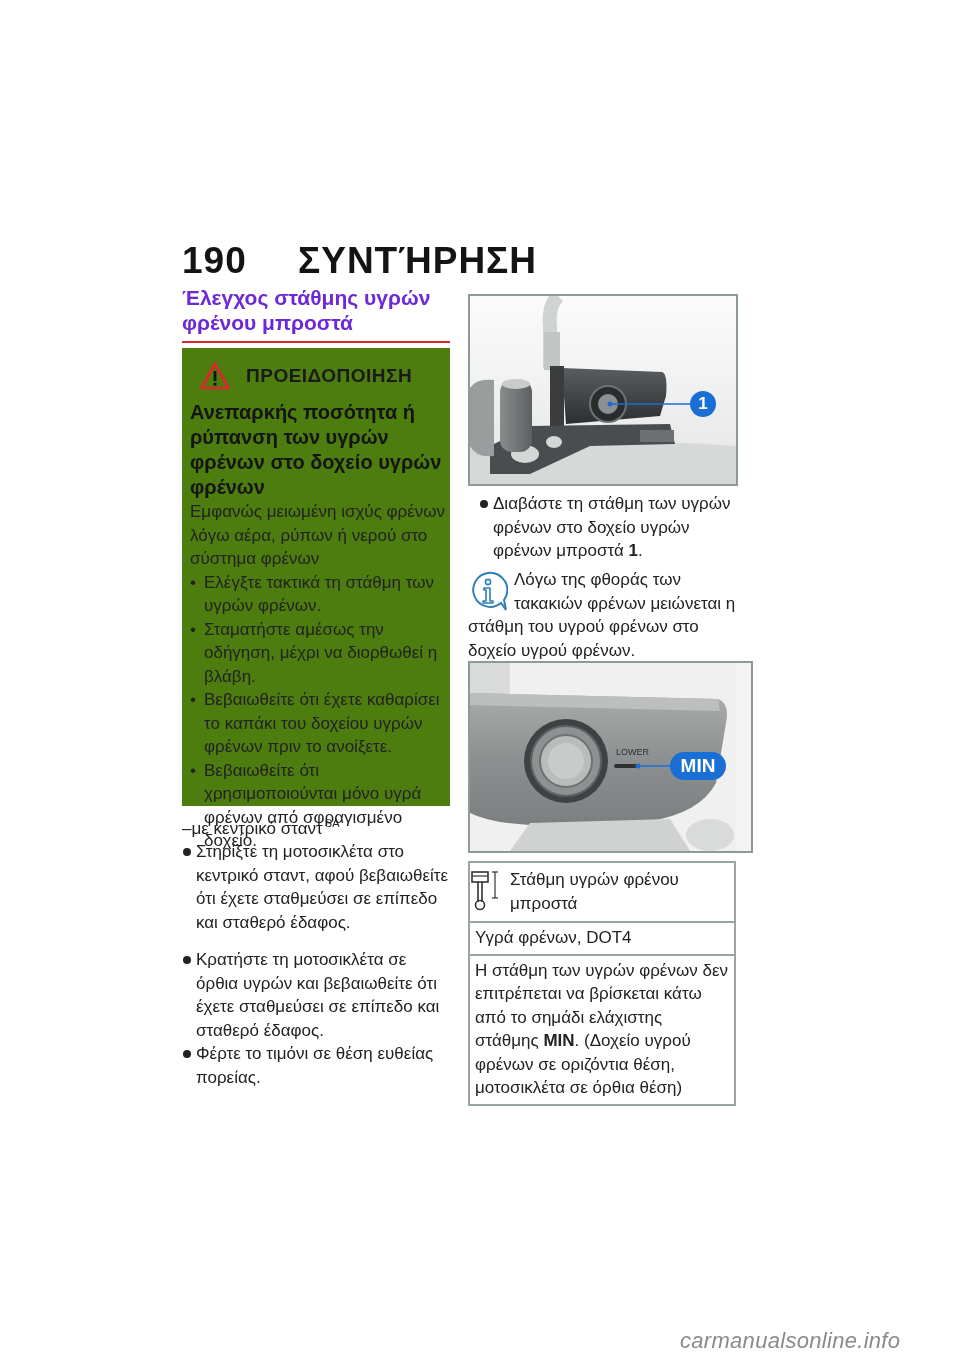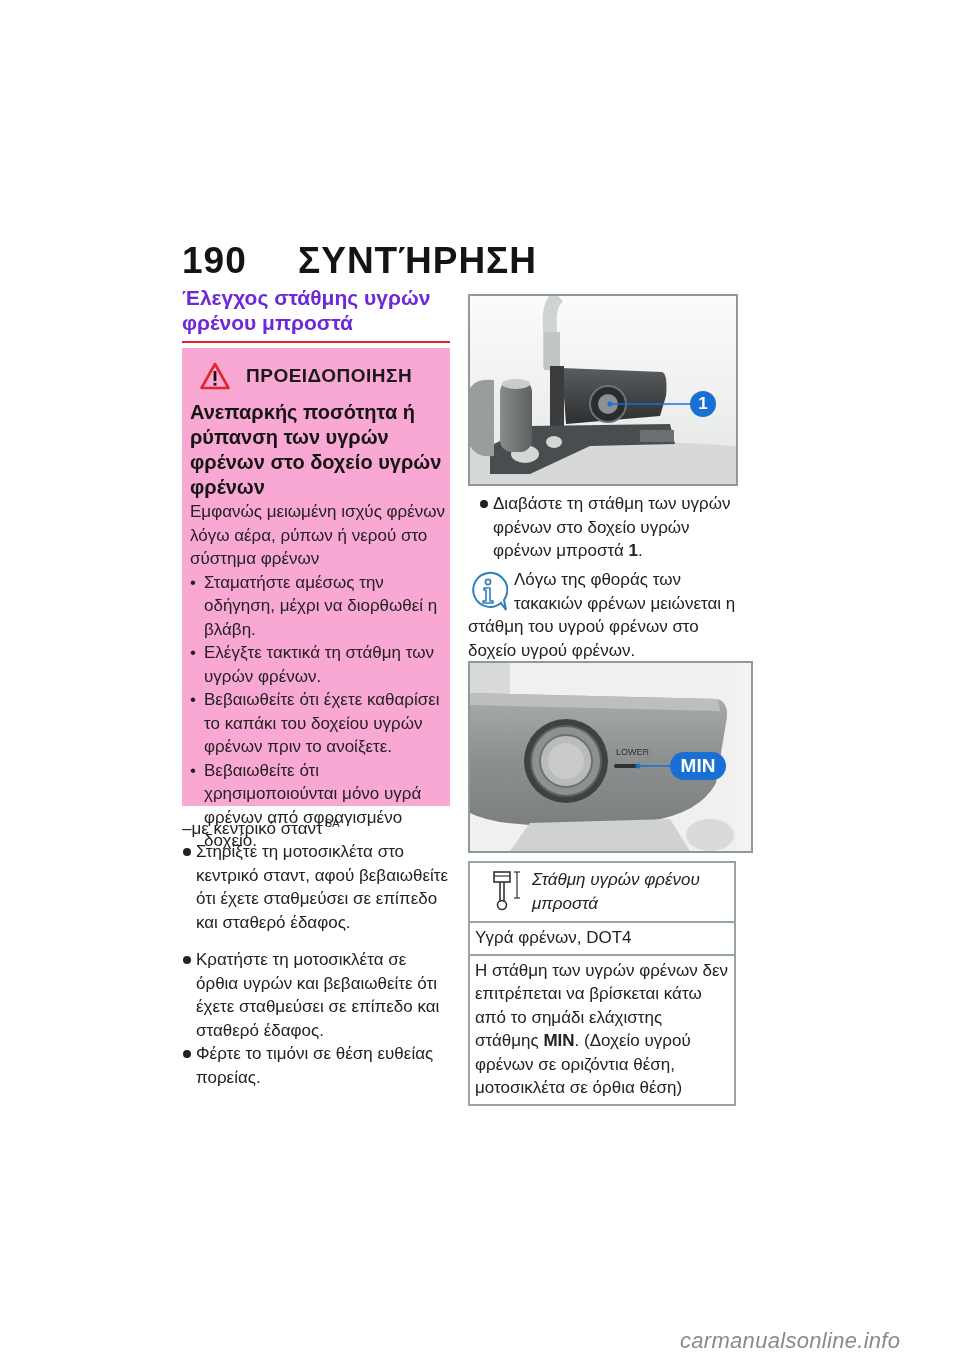--- a/index.html
+++ b/index.html
@@ -6,21 +6,21 @@
   body { width: 960px; height: 1362px; position: relative; overflow: hidden;
          font-family: "Liberation Sans", "DejaVu Sans", sans-serif; color: #1a1a1a; }
   .abs { position: absolute; }
 
   .page-num { left: 182px; top: 240px; font-size: 37px; font-weight: bold; color: #141414; letter-spacing: 1px; }
   .chapter { left: 298px; top: 240px; font-size: 37px; font-weight: bold; color: #141414; letter-spacing: 1px; }
 
   .section-title { left: 182px; top: 285px; width: 270px; font-size: 21px; font-weight: bold; line-height: 25px; color: #6d28d9; }
   .red-rule { left: 182px; top: 341px; width: 268px; height: 2px; background: #e0262b; }
 
-  .warn-box { left: 182px; top: 348px; width: 268px; height: 458px; background: #f9a8d4; }
+  .warn-box { left: 182px; top: 348px; width: 268px; height: 458px; background: #4d7c0f; }
   .warn-head { position: absolute; left: 18px; top: 14px; display: flex; align-items: center; }
   .warn-head .tri { width: 30px; height: 28px; margin-right: 16px; }
   .warn-head .wt { font-size: 19px; font-weight: bold; color: #1a1a1a; letter-spacing: 0.5px; }
   .warn-body { position: absolute; left: 8px; top: 52px; width: 258px; }
   .warn-bold { font-size: 20px; font-weight: bold; line-height: 25px; color: #141414; }
   .warn-text { font-size: 17px; line-height: 23.5px; color: #222; }
   .blist { list-style: none; margin: 0; padding: 0; }
   .blist li { position: relative; padding-left: 14px; font-size: 17px; line-height: 23.5px; color: #222; }
   .blist li::before { content: "•"; position: absolute; left: 0; top: 0; }
 
@@ -39,21 +39,21 @@
 
   .right-text1 { left: 479px; top: 492px; width: 272px; }
   .info-block { left: 468px; top: 568px; width: 272px; }
   .info-block .iicon { float: left; width: 40px; height: 42px; margin-right: 6px; margin-top: 2px; }
   .info-text { font-size: 17px; line-height: 23.5px; color: #222; }
   .bold { font-weight: bold; }
 
   .spec-table { left: 468px; top: 861px; width: 268px; border: 2px solid #9aa4a3; box-sizing: border-box; }
   .spec-row { border-top: 2px solid #9aa4a3; padding: 3px 4px 4px 5px; font-size: 17px; line-height: 23.5px; color: #222; }
   .spec-row:first-child { border-top: none; }
-  .spec-head { display: flex; padding: 5px 4px 6px 22px; font-style: italic; }
+  .spec-head { display: flex; padding: 5px 4px 6px 0; }
   .spec-head .licon { width: 32px; height: 44px; margin-right: 8px; flex: none; }
 
   .watermark { left: 680px; top: 1328px; font-size: 22px; color: #8a8a8a; letter-spacing: 0.3px; font-style: italic; }
 </style>
 </head>
 <body>
 
 <div class="abs page-num">190</div>
 <div class="abs chapter">ΣΥΝΤΉΡΗΣΗ</div>
 
@@ -66,22 +66,22 @@
       <polygon points="15,2 28.5,26 1.5,26" fill="none" stroke="#e0262b" stroke-width="2.6" stroke-linejoin="round"></polygon>
       <rect x="13.6" y="9" width="2.8" height="10" fill="#111"></rect>
       <rect x="13.6" y="20.8" width="2.8" height="2.8" fill="#111"></rect>
     </svg>
     <span class="wt">ΠΡΟΕΙΔΟΠΟΙΗΣΗ</span>
   </div>
   <div class="warn-body">
     <div class="warn-bold">Ανεπαρκής ποσότητα ή ρύπανση των υγρών φρένων στο δοχείο υγρών φρένων</div>
     <div class="warn-text">Εμφανώς μειωμένη ισχύς φρένων λόγω αέρα, ρύπων ή νερού στο σύστημα φρένων</div>
     <ul class="blist">
+      <li>Ελέγξτε τακτικά τη στάθμη των υγρών φρένων.</li>
       <li>Σταματήστε αμέσως την οδήγηση, μέχρι να διορθωθεί η βλάβη.</li>
-      <li>Ελέγξτε τακτικά τη στάθμη των υγρών φρένων.</li>
       <li>Βεβαιωθείτε ότι έχετε καθαρίσει το καπάκι του δοχείου υγρών φρένων πριν το ανοίξετε.</li>
       <li>Βεβαιωθείτε ότι χρησιμοποιούνται μόνο υγρά φρένων από σφραγισμένο δοχείο.</li>
     </ul>
   </div>
 </div>
 
 <div class="abs left-lower">
   <div class="cond">
     <span>–</span><span>με κεντρικό σταντ</span><sup>SA</sup>
   </div>

